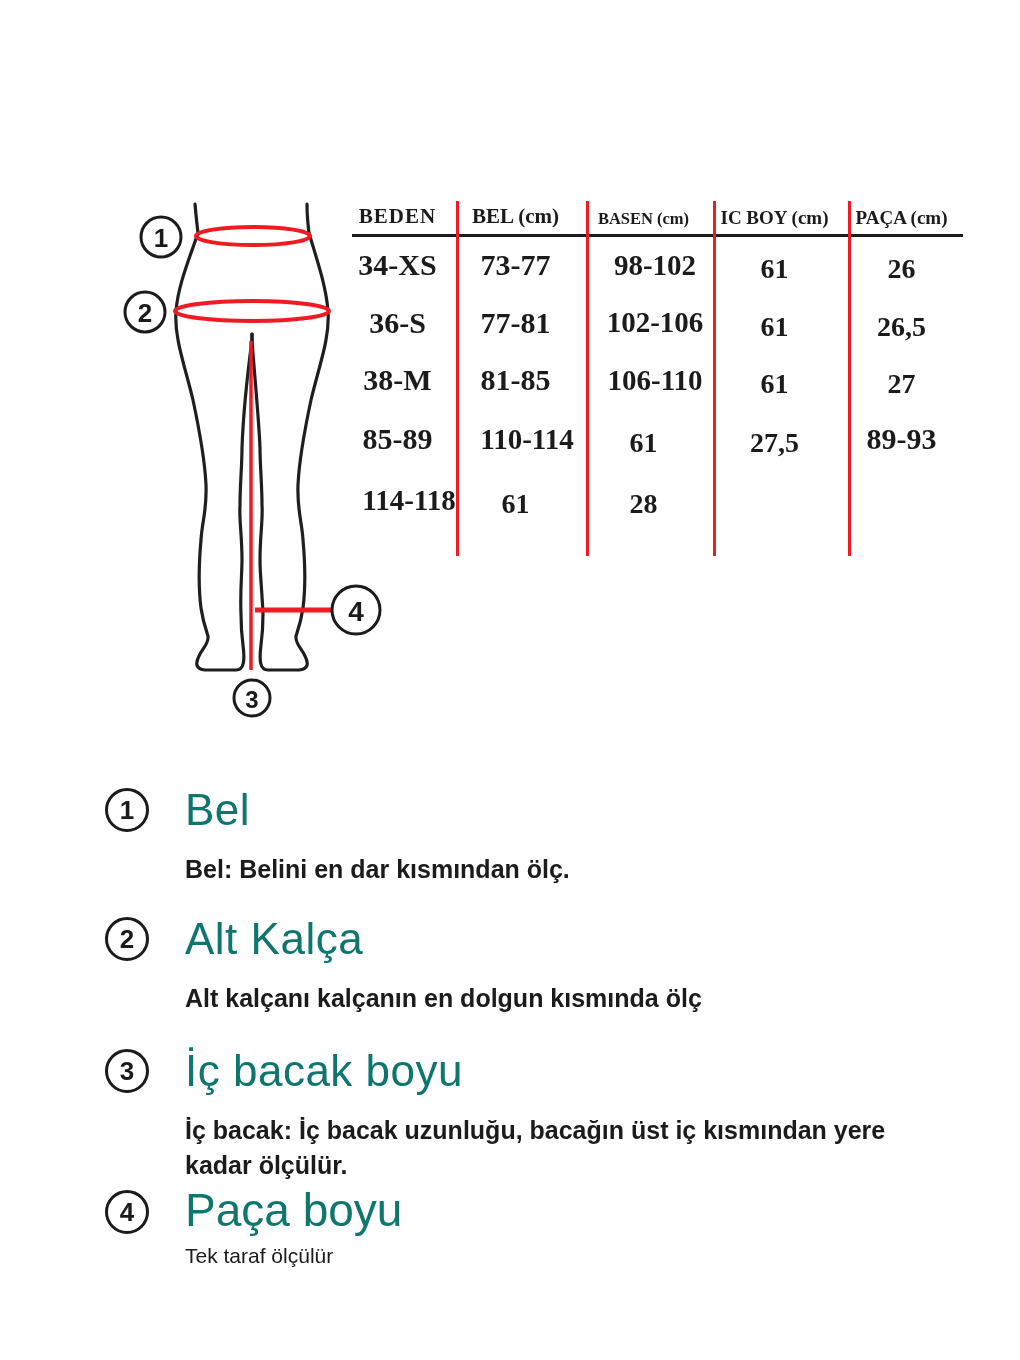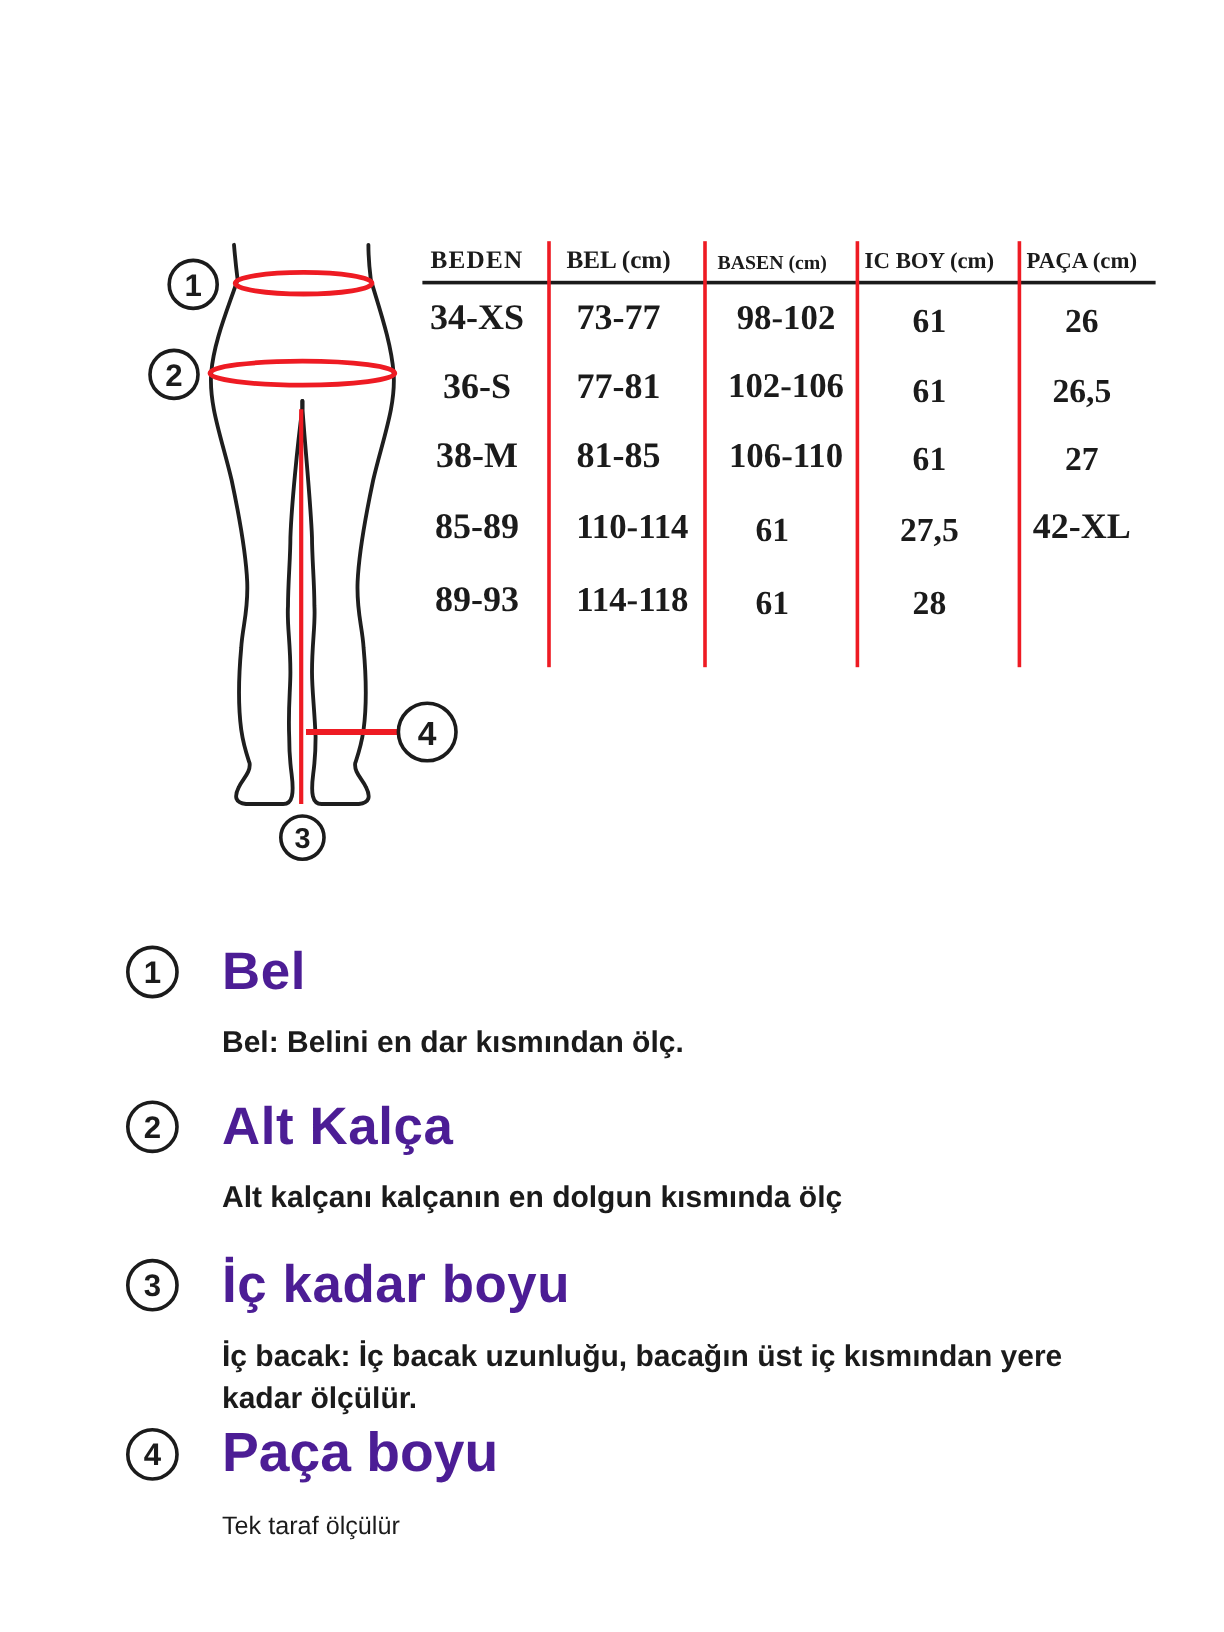--- a/index.html
+++ b/index.html
@@ -40,25 +40,25 @@
   .figure{position:absolute;left:120px;top:190px;width:280px;height:545px;}
 
   
   .sec{position:absolute;left:105px;display:flex;align-items:flex-start;gap:36px;}
   .sec .badge{
     flex:0 0 auto;width:38px;height:38px;border:3px solid #1b1b1b;border-radius:50%;
     display:flex;align-items:center;justify-content:center;
     font-size:26px;font-weight:700;color:#1b1b1b;
   }
   .sec .body{min-width:0;}
-  .sec h2{margin:0;font-size:44px;line-height:44px;font-weight:700;letter-spacing:.5px;color:#4c1d95;}
+  .sec h2{margin:0;font-size:44px;line-height:44px;font-weight:400;letter-spacing:.5px;color:#0f766e;}
   .sec p{margin:20px 0 0;font-size:25px;line-height:35px;font-weight:700;color:#1b1b1b;
          max-width:730px;white-space:pre-line;}
   .sec.alt h2{font-size:46px;line-height:40px;letter-spacing:0;text-align:right;}
-  .sec.alt p{margin-top:29px;font-size:21px;line-height:26px;font-weight:400;}
+  .sec.alt p{margin-top:13px;font-size:21px;line-height:26px;font-weight:400;}
   .sec-1{top:788px;} .sec-2{top:917px;} .sec-3{top:1049px;} .sec-4{top:1190px;}
 </style>
 </head>
 <body>
 
 <div class="canvas">
 
   <svg class="figure" viewBox="0 0 280 545" fill="none" xmlns="http://www.w3.org/2000/svg">
 
     <path d="M 75,14 C 76,26 77,35 78,43 C 70,67 58,95 56,121 C 54,148 65,176 73,210
@@ -121,21 +121,20 @@
     <div class="d c1">81-85</div>
     <div class="d c2">106-110</div>
     <div class="d c3">61</div>
     <div class="d c4">27</div>
 
     <div class="d c1">85-89</div>
     <div class="d c2">110-114</div>
     <div class="d c3">61</div>
     <div class="d c4">27,5</div>
 
-    <div class="d c0">42-XL</div>
     <div class="d c1">89-93</div>
     <div class="d c2">114-118</div>
     <div class="d c3">61</div>
     <div class="d c4">28</div>
   </div>
 
   <div class="header-rule"></div>
   <div class="col-sep sep-1"></div>
   <div class="col-sep sep-2"></div>
   <div class="col-sep sep-3"></div>
@@ -153,21 +152,21 @@
     <div class="badge">2</div>
     <div class="body">
       <h2>Alt Kalça</h2>
       <p>Alt kalçanı kalçanın en dolgun kısmında ölç</p>
     </div>
   </div>
 
   <div class="sec sec-3">
     <div class="badge">3</div>
     <div class="body">
-      <h2>İç kadar boyu</h2>
+      <h2>İç bacak boyu</h2>
       <p>İç bacak: İç bacak uzunluğu, bacağın üst iç kısmından yere
 kadar ölçülür.</p>
     </div>
   </div>
 
   <div class="sec sec-4 alt">
     <div class="badge">4</div>
     <div class="body">
       <h2>Paça boyu</h2>
       <p>Tek taraf ölçülür</p>

